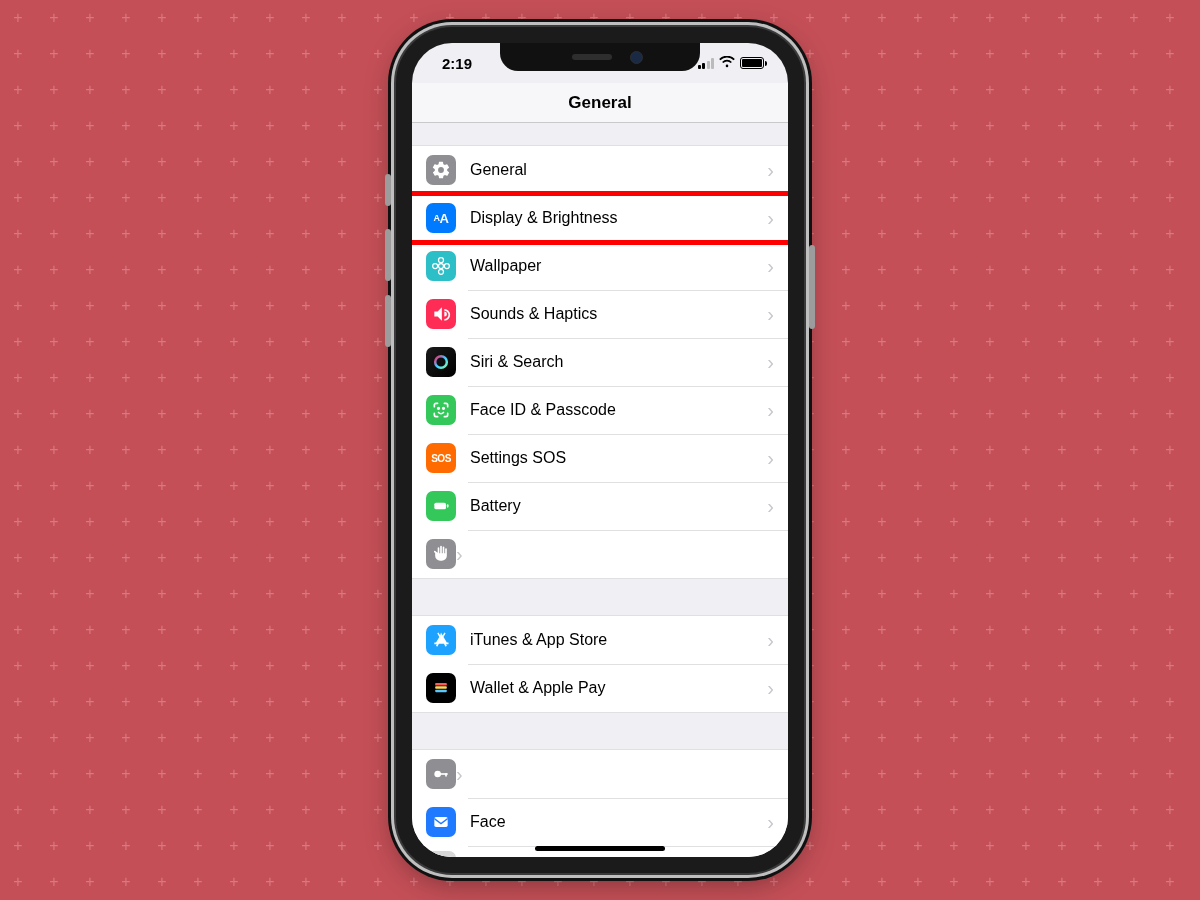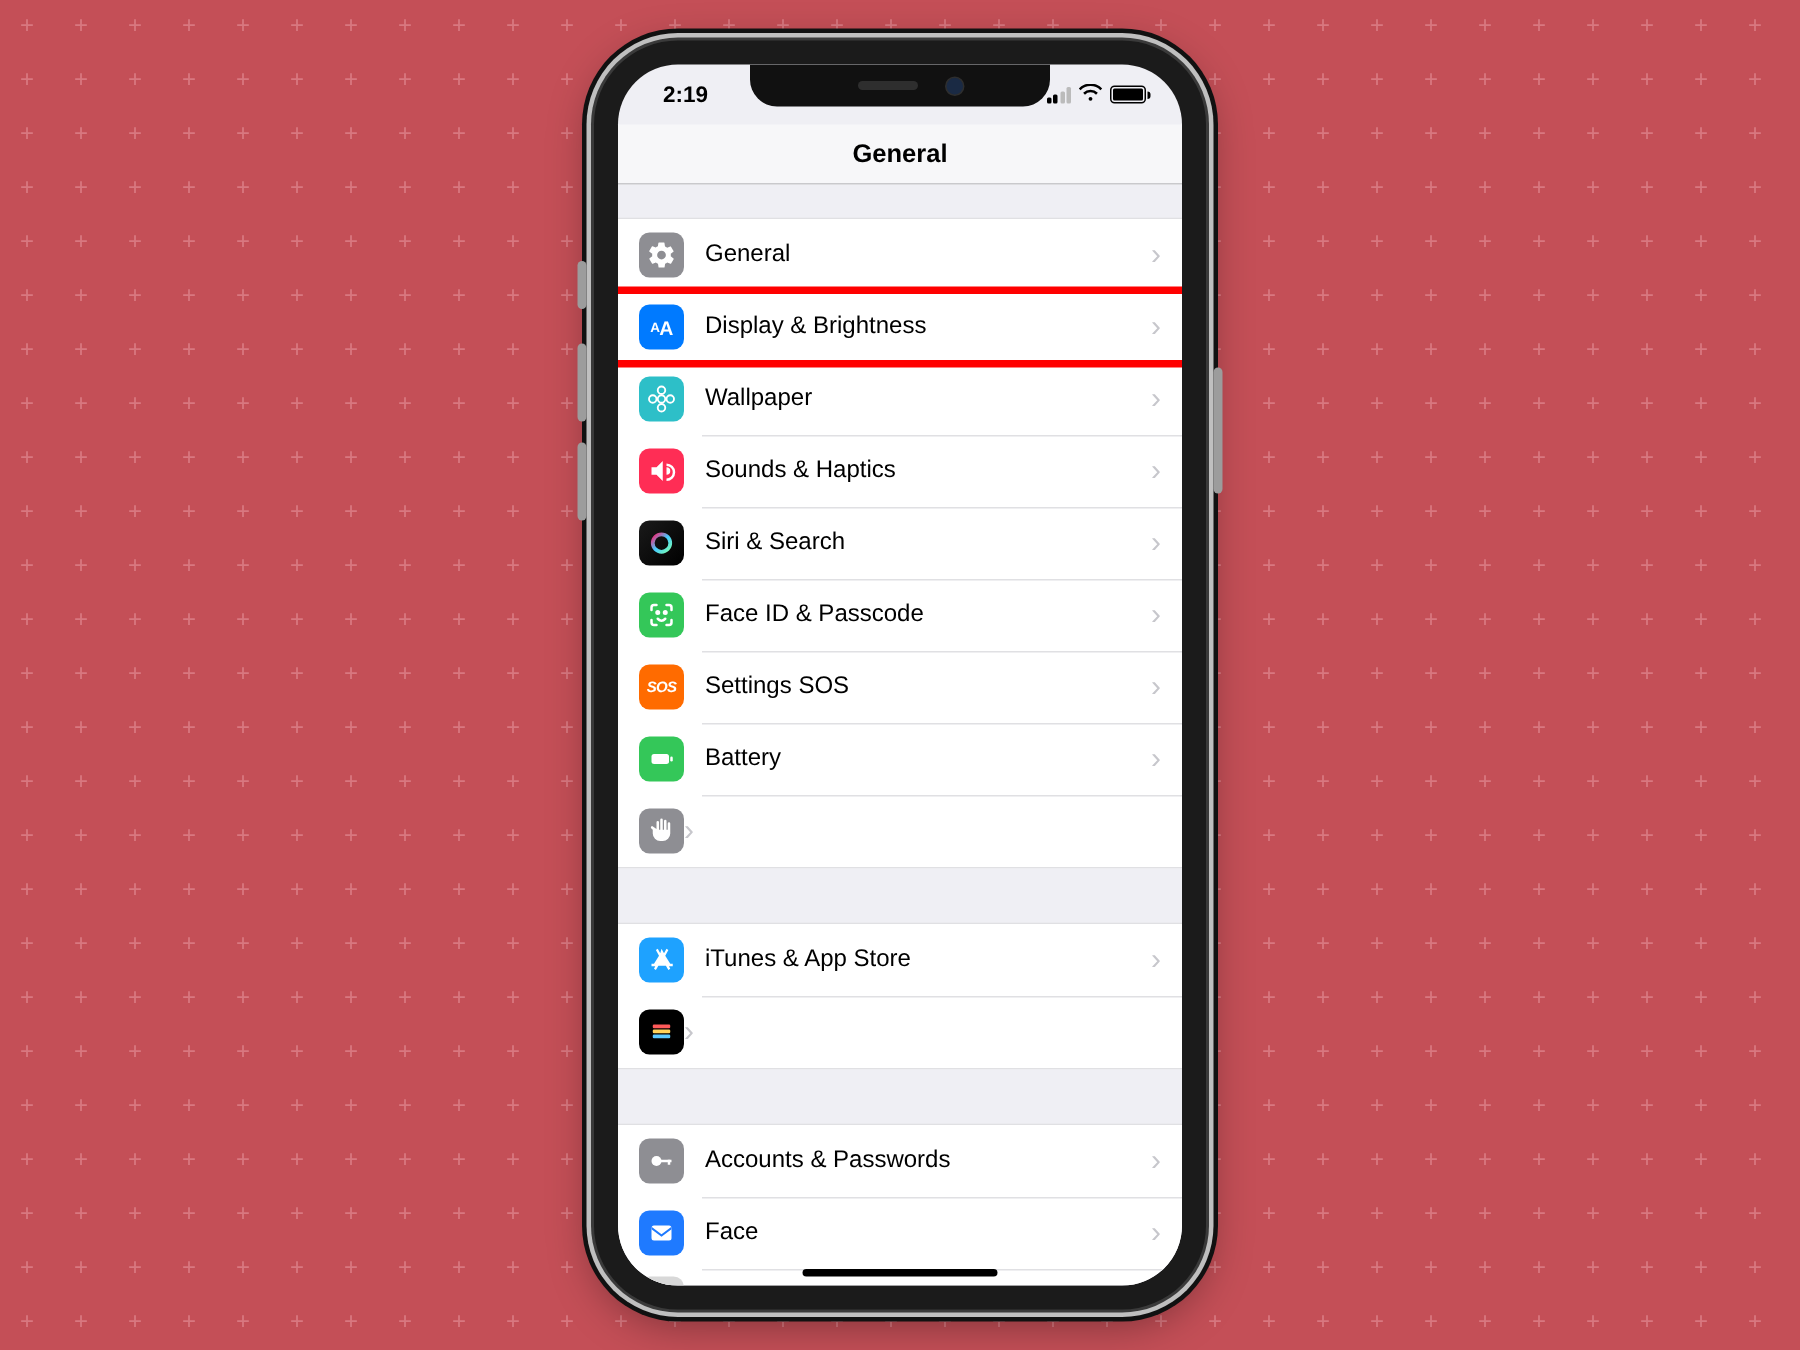--- a/index.html
+++ b/index.html
@@ -1115,21 +1115,21 @@
                 <path d="M9 15c1 1 2 1.5 3 1.5s2-.5 3-1.5"></path>
               </svg>
           </div>
           <div class="label">Face ID &amp; Passcode</div>
           <div class="chev">›</div>
         </div>
 
         <div class="row">
           <div class="sep"></div>
           <div class="icon bg-orange">
-            <span style="font-size:10px;font-weight:800;font-style:italic;">SOS</span>
+            <span style="font-size:10px;font-weight:800;">SOS</span>
           </div>
           <div class="label">Settings SOS</div>
           <div class="chev">›</div>
         </div>
 
         <div class="row">
           <div class="sep"></div>
           <div class="icon bg-green2">
             <svg viewBox="0 0 24 24" fill="#fff">
                 <rect x="4" y="8" width="14" height="8" rx="2"></rect>
@@ -1167,37 +1167,37 @@
 
         <div class="row">
           <div class="sep"></div>
           <div class="icon bg-wallet">
             <svg viewBox="0 0 24 24">
                 <rect x="5" y="6" width="14" height="3" rx="1" fill="#ff5a5a"></rect>
                 <rect x="5" y="10" width="14" height="3" rx="1" fill="#ffd25a"></rect>
                 <rect x="5" y="14" width="14" height="3" rx="1" fill="#5ac8ff"></rect>
               </svg>
           </div>
+          <div class="label">Wallet &amp; Apple Pay</div>
           <div class="chev">›</div>
         </div>
       </div>
 
       <div class="section-gap"></div>
 
       <div class="list">
 
         <div class="row">
           <div class="icon bg-key">
             <svg viewBox="0 0 24 24" fill="#fff">
                 <circle cx="8" cy="12" r="4"></circle>
                 <rect x="11" y="11" width="9" height="2"></rect>
                 <rect x="17" y="11" width="2" height="4"></rect>
               </svg>
           </div>
-          <div class="label">Accounts &amp; Passwords</div>
           <div class="chev">›</div>
         </div>
 
         <div class="row">
           <div class="sep"></div>
           <div class="icon bg-mail">
             <svg viewBox="0 0 24 24" fill="#fff">
                 <rect x="4" y="6" width="16" height="12" rx="2"></rect>
                 <path fill="#1f7aff" d="M4 7l8 6 8-6v2l-8 6-8-6z"></path>
               </svg>

